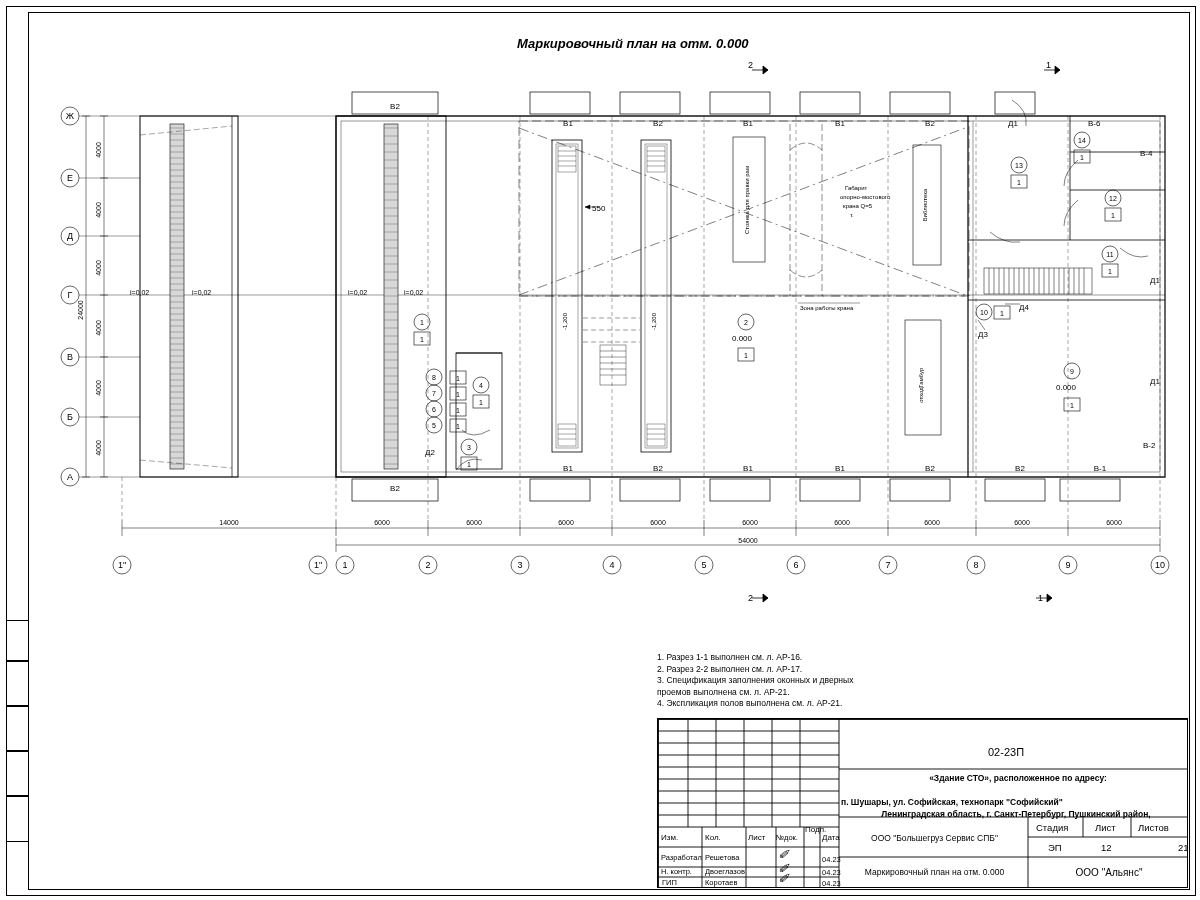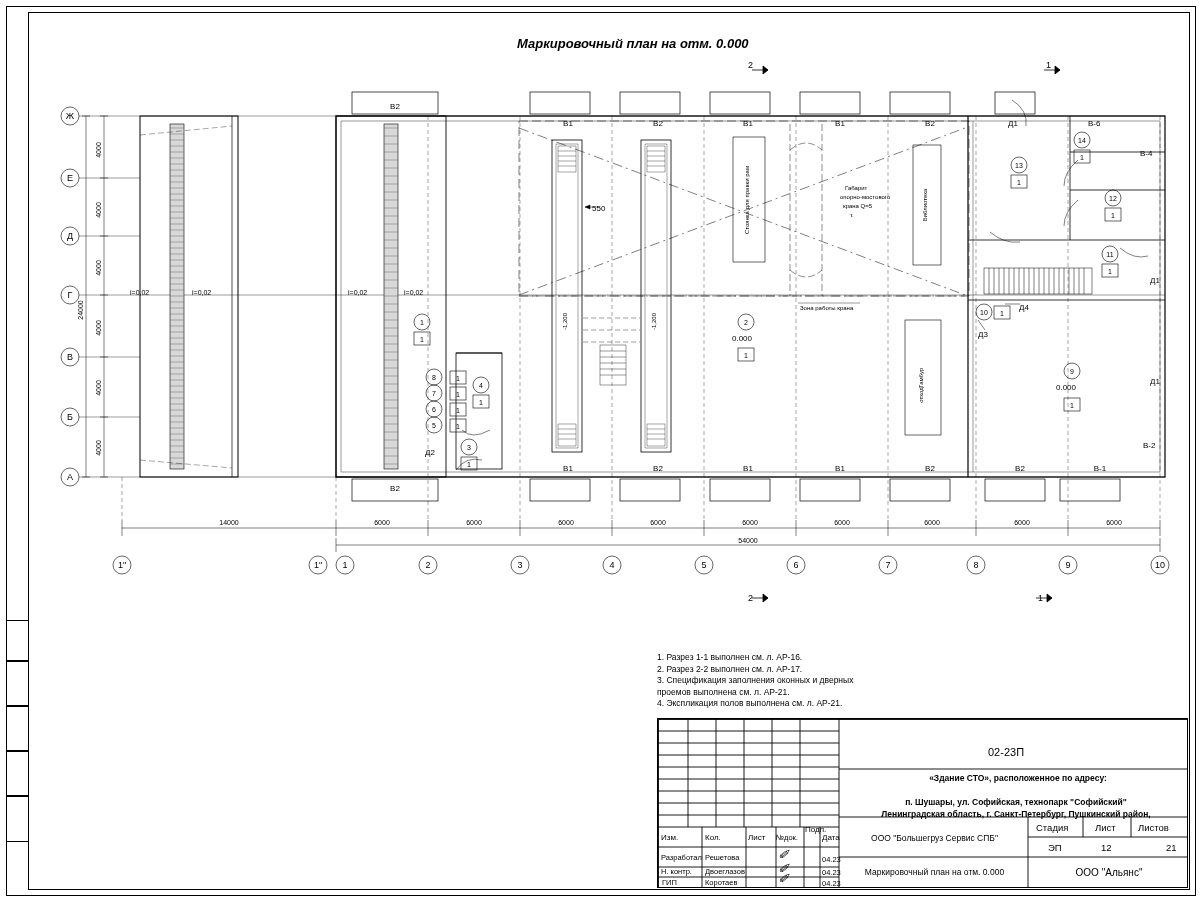--- a/index.html
+++ b/index.html
@@ -627,21 +627,21 @@
         <line x1="370" y1="118" x2="530" y2="118"></line>
         <line x1="425" y1="98" x2="425" y2="118"></line>
         <line x1="473" y1="98" x2="473" y2="118"></line>
       </g>
     </svg>
 
     <div class="tbtxt b" style="left:330px;top:27px;font-size:11px;">02-23П</div>
 
     <div class="tbtxt" style="left:195px;top:54px;width:330px;text-align:center;font-weight:bold;font-size:8.5px;">«Здание СТО», расположенное по адресу:</div>
     <div class="tbtxt" style="left:183px;top:66px;width:350px;text-align:center;font-weight:bold;font-size:8.5px;margin-top:24px;">Ленинградская область, г. Санкт-Петербург, Пушкинский район,</div>
-    <div class="tbtxt" style="left:183px;top:78px;width:350px;text-align:center;font-weight:bold;font-size:8.5px;">п. Шушары, ул. Софийская, технопарк "Софийский"</div>
+    <div class="tbtxt" style="left:183px;top:78px;width:350px;font-weight:bold;font-size:8.5px;">п. Шушары, ул. Софийская, технопарк "Софийский"</div>
 
     <div class="tbtxt b" style="left:3px;top:114px;">Изм.</div>
     <div class="tbtxt b" style="left:47px;top:114px;">Кол.</div>
     <div class="tbtxt b" style="left:90px;top:114px;">Лист</div>
     <div class="tbtxt b" style="left:118px;top:114px;font-size:7.5px;">№док.</div>
     <div class="tbtxt b" style="left:147px;top:106px;">Подп.</div>
     <div class="tbtxt b" style="left:164px;top:114px;">Дата</div>
 
     <div class="tbtxt" style="left:3px;top:134px;font-size:7.5px;">Разработал</div>
     <div class="tbtxt" style="left:47px;top:134px;font-size:7.5px;">Решетова</div>
@@ -660,18 +660,18 @@
 
     <div class="tbtxt" style="left:183px;top:114px;width:187px;text-align:center;font-size:8.5px;">ООО "Большегруз Сервис СПБ"</div>
 
     <div class="tbtxt" style="left:183px;top:148px;width:187px;text-align:center;font-size:8.5px;">Маркировочный план на отм. 0.000</div>
 
     <div class="tbtxt b" style="left:378px;top:103px;font-size:9.5px;">Стадия</div>
     <div class="tbtxt b" style="left:437px;top:103px;font-size:9.5px;">Лист</div>
     <div class="tbtxt b" style="left:480px;top:103px;font-size:9.5px;">Листов</div>
     <div class="tbtxt b" style="left:390px;top:123px;font-size:9.5px;">ЭП</div>
     <div class="tbtxt b" style="left:443px;top:123px;font-size:9.5px;">12</div>
-    <div class="tbtxt b" style="left:508px;top:123px;font-size:9.5px;">21</div>
+    <div class="tbtxt b" style="left:520px;top:123px;font-size:9.5px;">21</div>
 
     <div class="tbtxt" style="left:372px;top:148px;width:158px;text-align:center;font-size:10px;">ООО "Альянс"</div>
   </div>
 
 </div>
 
 </body></html>

